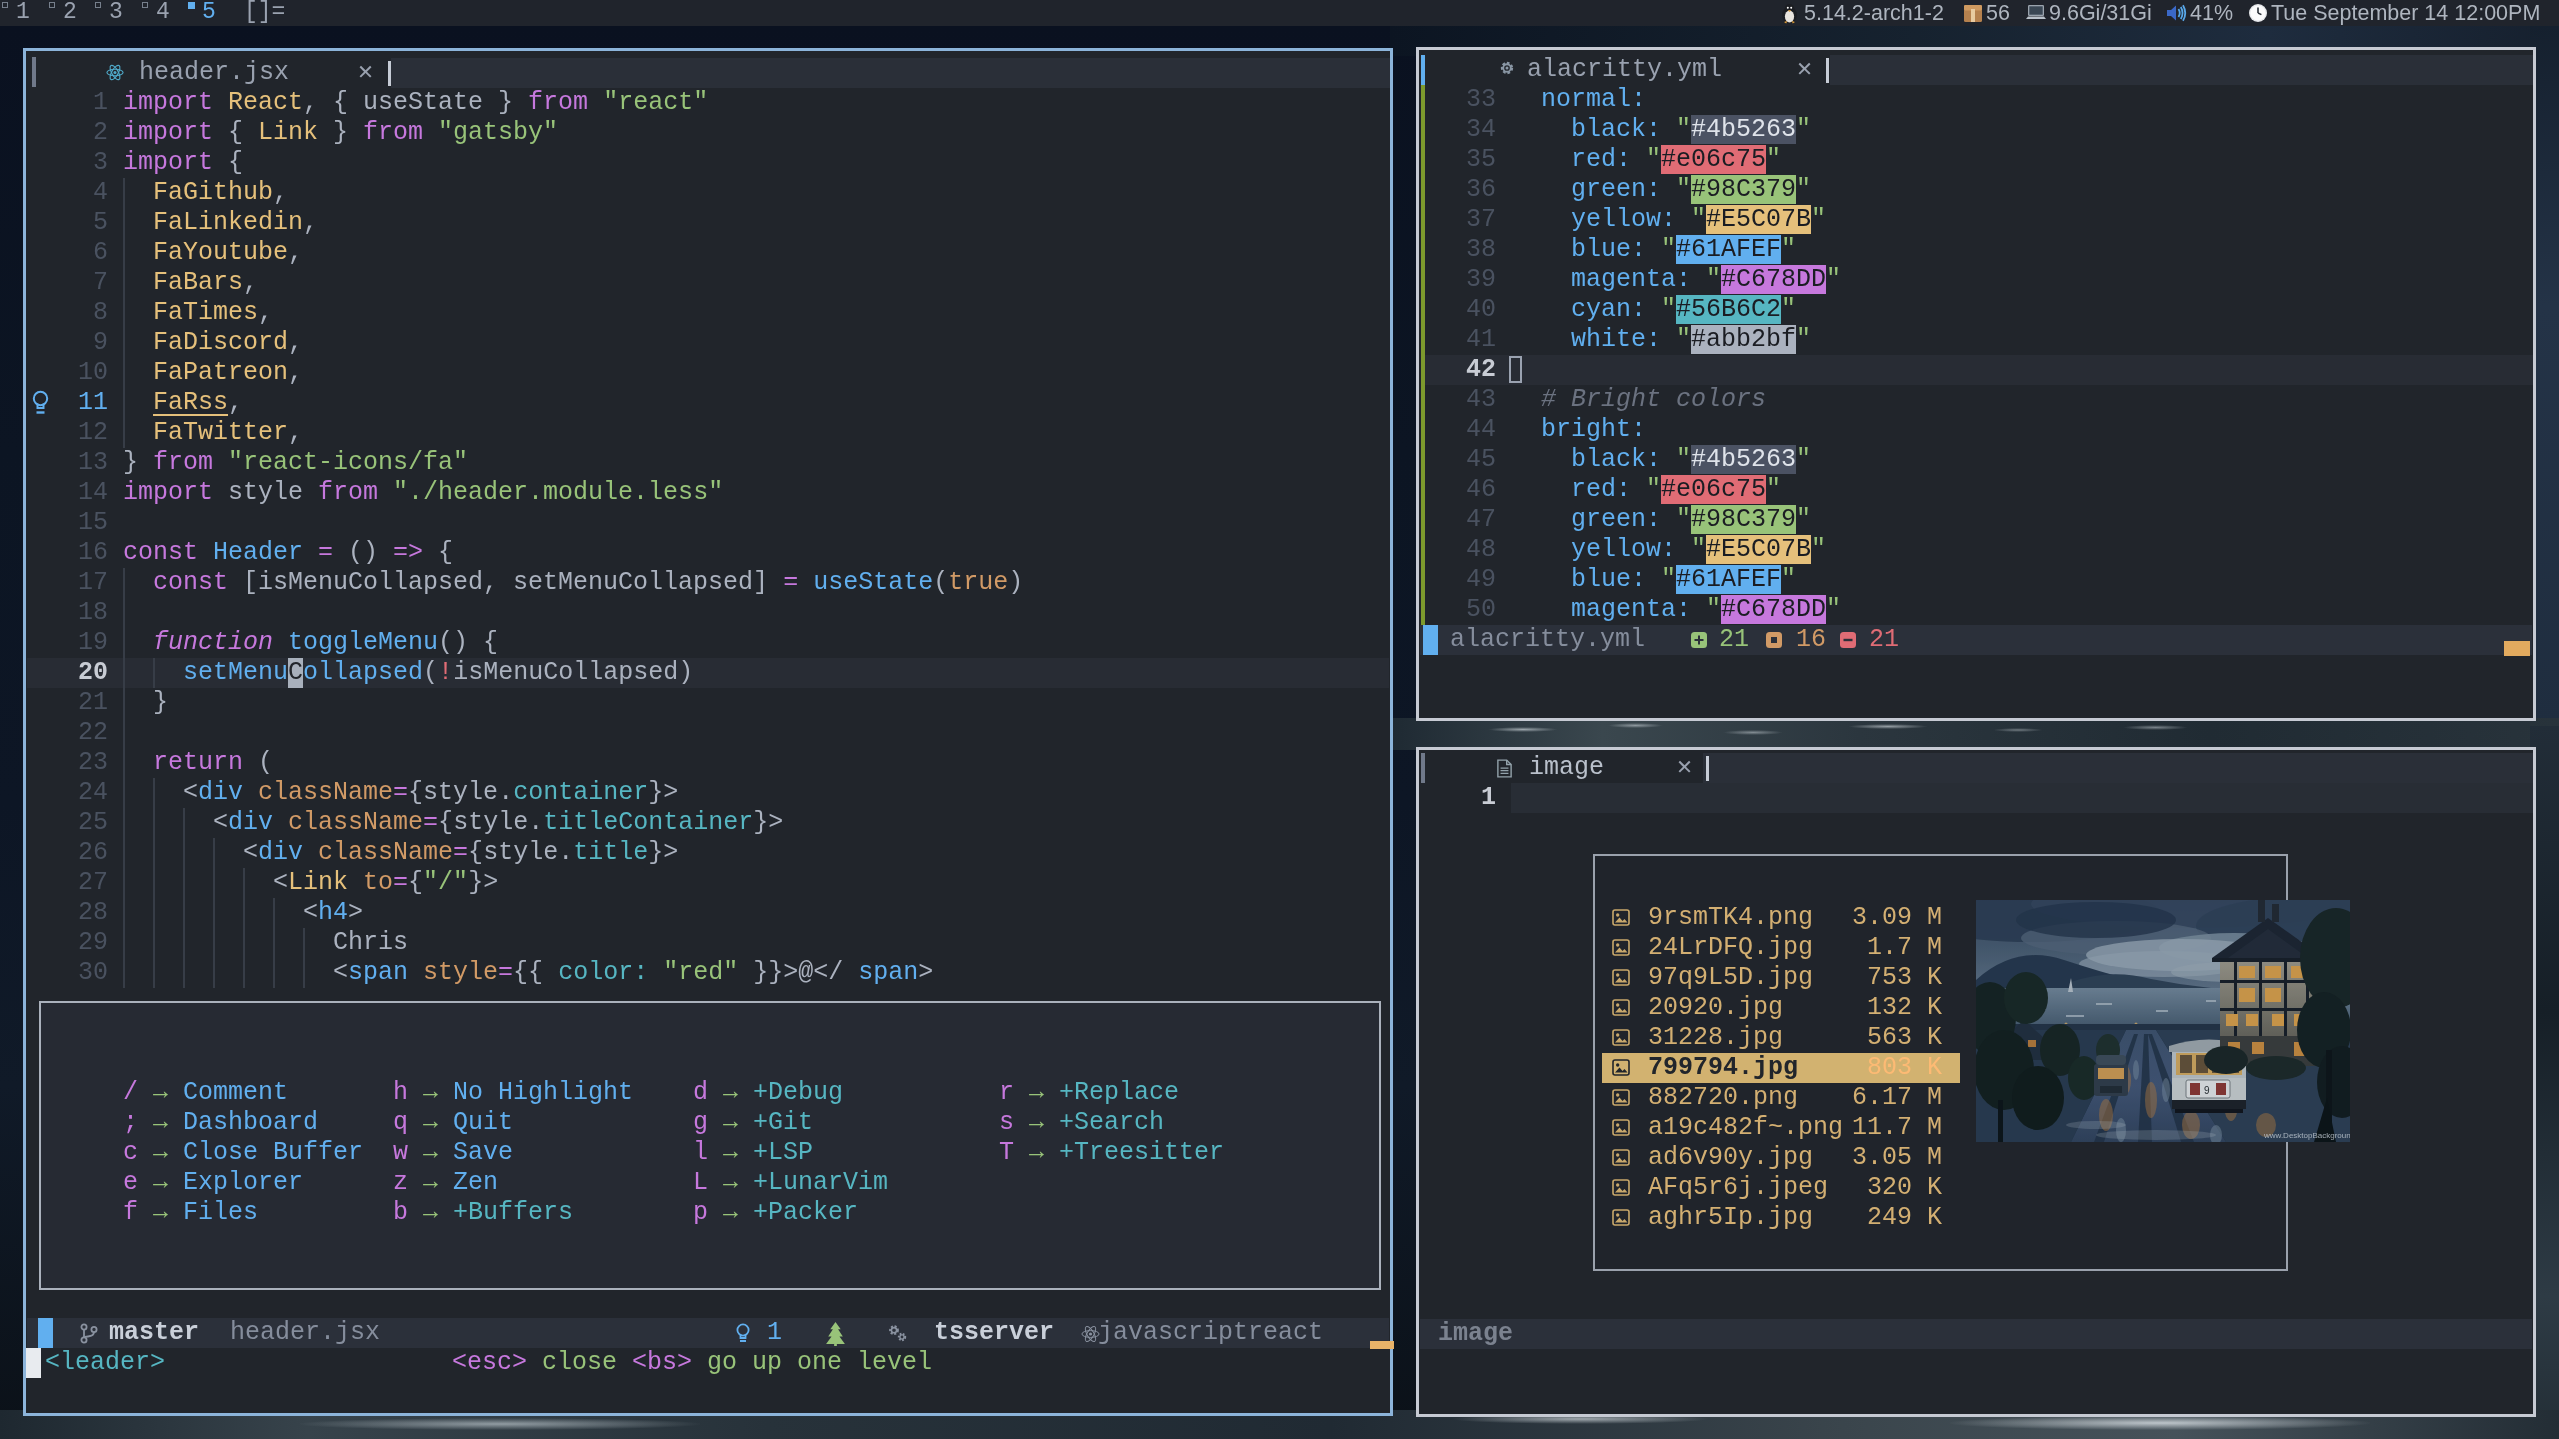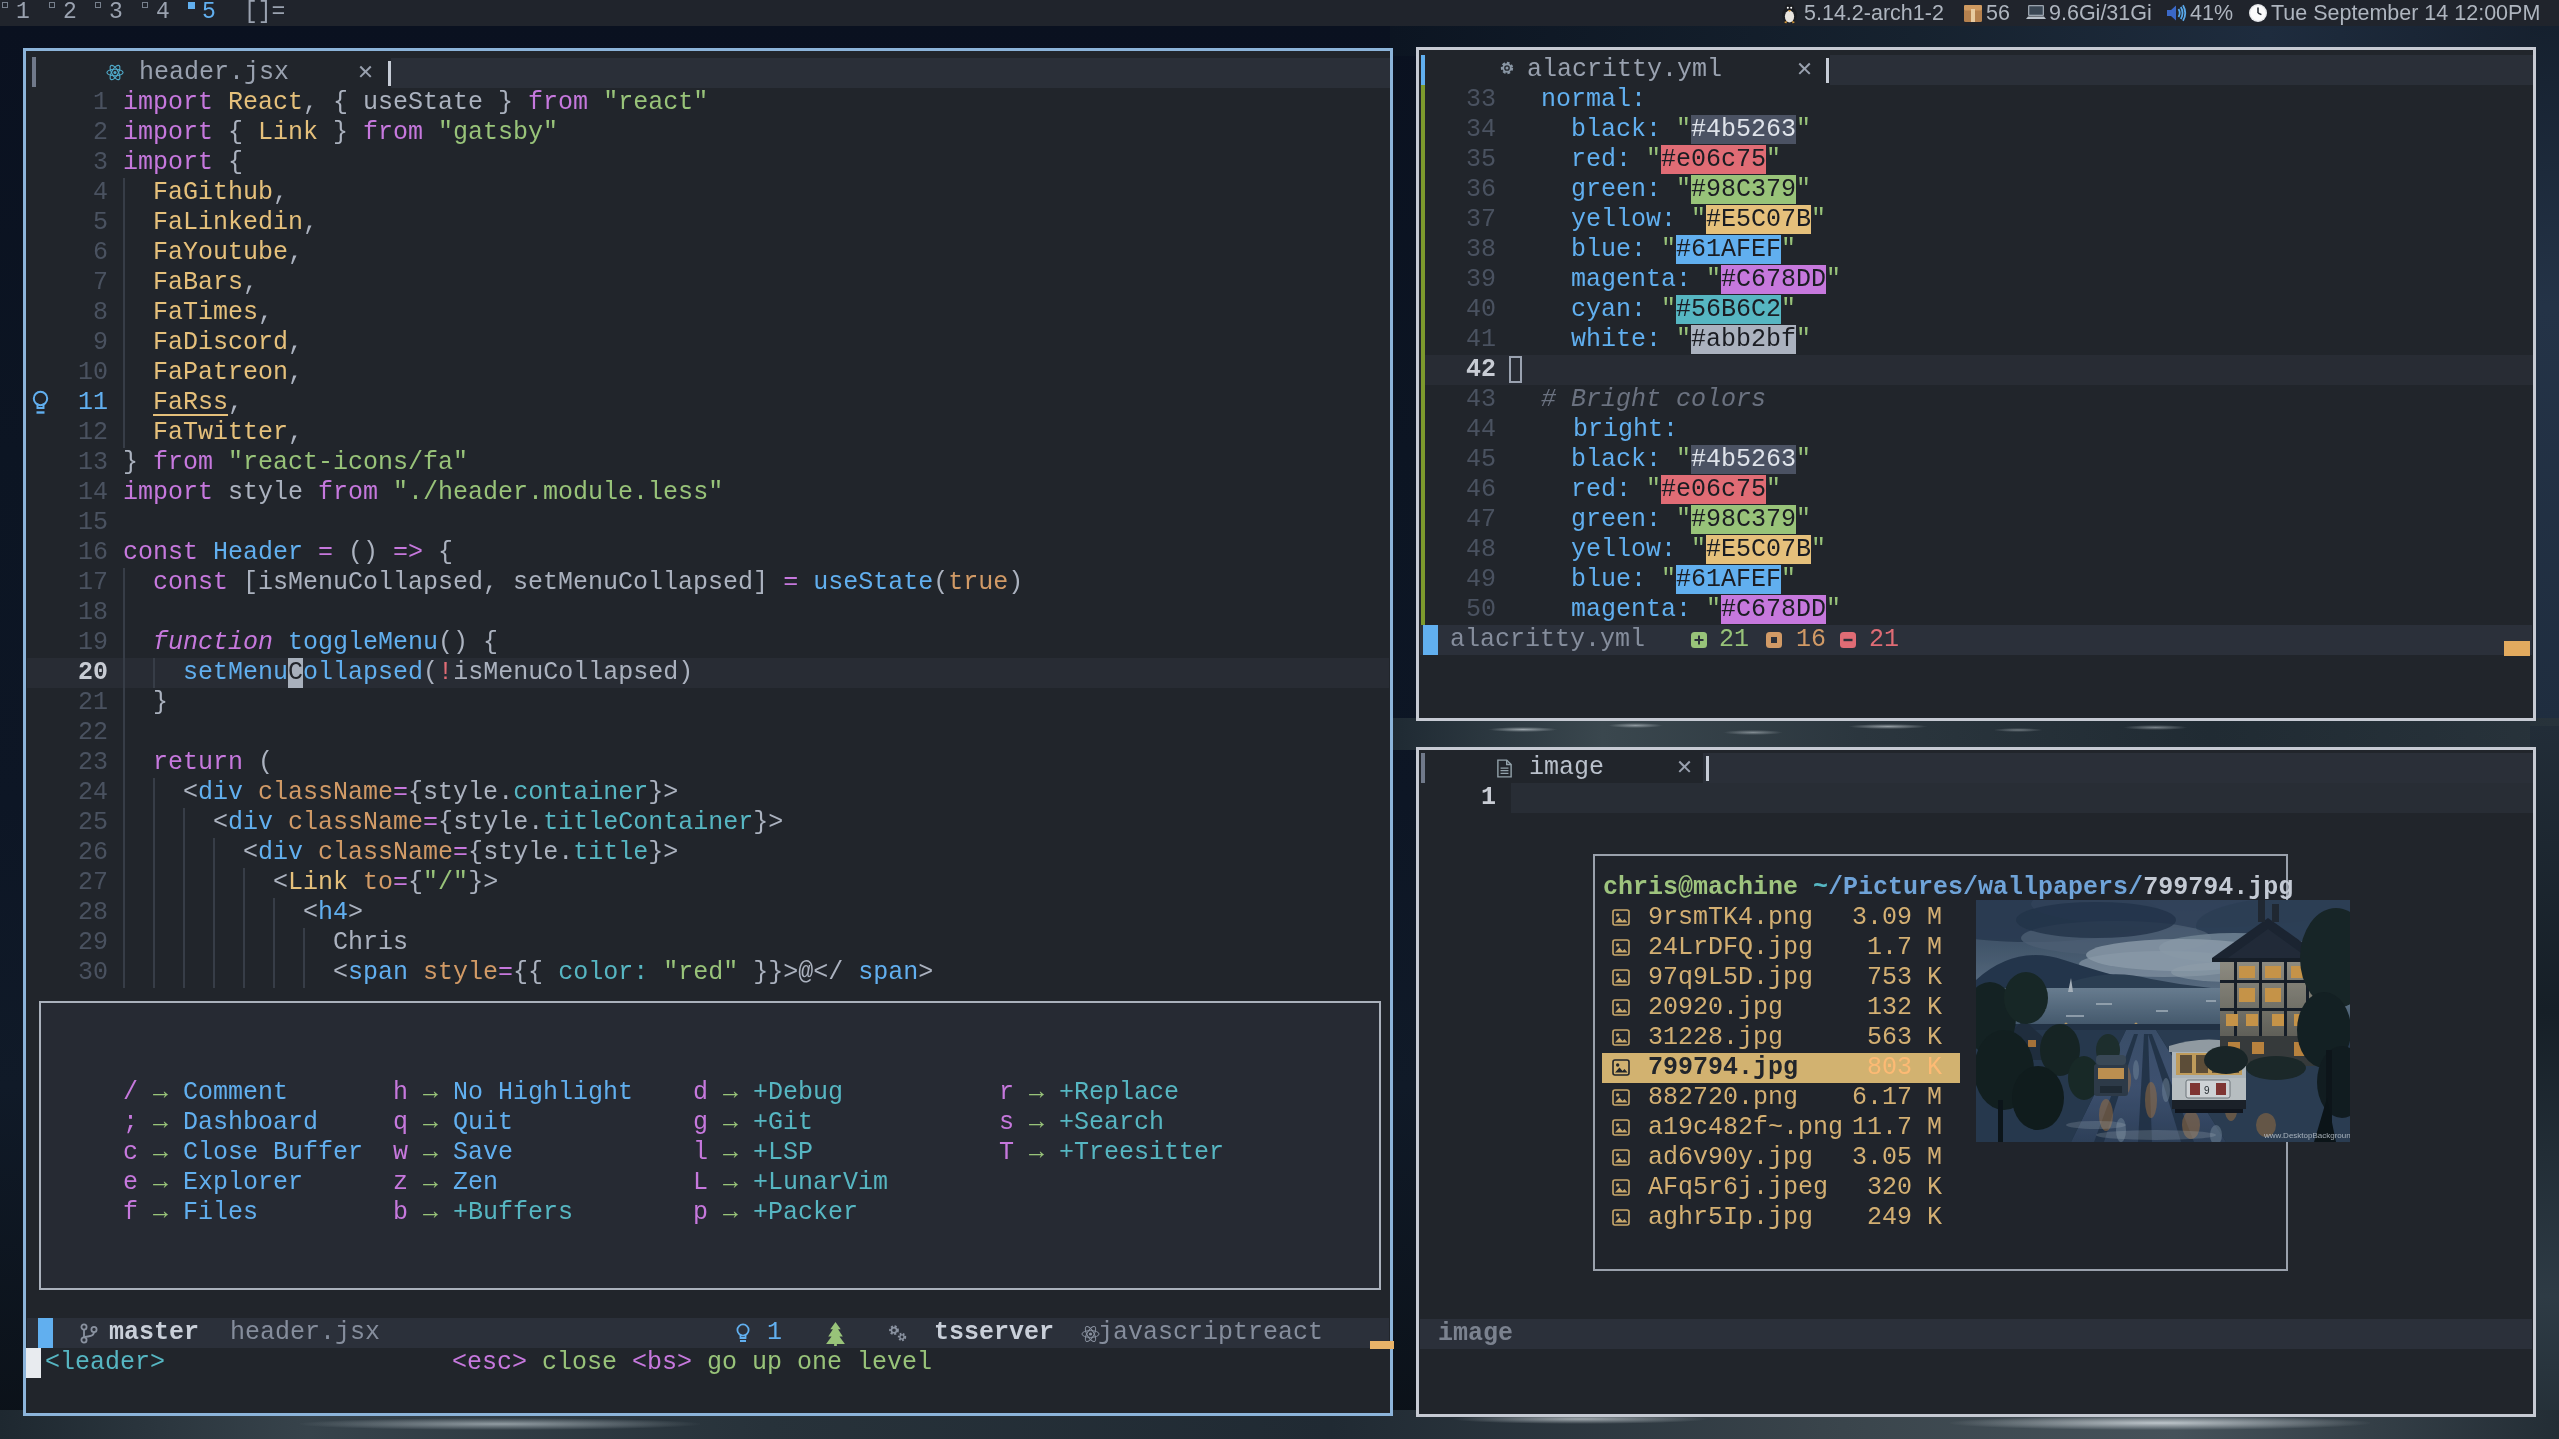--- a/index.html
+++ b/index.html
@@ -292,21 +292,21 @@
     <div class="ln" style="left:92px;top:185px;"><span style="color:#abb2bf;">    </span><span style="color:#61afef;">blue:</span><span style="color:#abb2bf;"> </span><span style="color:#98c379;">"</span><span style="color:#1b1d23;background:#61AFEF;">#61AFEF</span><span style="color:#98c379;">"</span></div>
     <div class="num" style="left:32px;top:215px;color:#4a5260;">39</div>
     <div class="ln" style="left:92px;top:215px;"><span style="color:#abb2bf;">    </span><span style="color:#61afef;">magenta:</span><span style="color:#abb2bf;"> </span><span style="color:#98c379;">"</span><span style="color:#1b1d23;background:#C678DD;">#C678DD</span><span style="color:#98c379;">"</span></div>
     <div class="num" style="left:32px;top:245px;color:#4a5260;">40</div>
     <div class="ln" style="left:92px;top:245px;"><span style="color:#abb2bf;">    </span><span style="color:#61afef;">cyan:</span><span style="color:#abb2bf;"> </span><span style="color:#98c379;">"</span><span style="color:#1b1d23;background:#56B6C2;">#56B6C2</span><span style="color:#98c379;">"</span></div>
     <div class="num" style="left:32px;top:275px;color:#4a5260;">41</div>
     <div class="ln" style="left:92px;top:275px;"><span style="color:#abb2bf;">    </span><span style="color:#61afef;">white:</span><span style="color:#abb2bf;"> </span><span style="color:#98c379;">"</span><span style="color:#1b1d23;background:#abb2bf;">#abb2bf</span><span style="color:#98c379;">"</span></div>
     <div class="num" style="left:32px;top:335px;color:#4a5260;">43</div>
     <div class="ln" style="left:92px;top:335px;"><span style="color:#abb2bf;">  </span><span style="color:#6b7280;font-style:italic;"># Bright colors</span></div>
     <div class="num" style="left:32px;top:365px;color:#4a5260;">44</div>
-    <div class="ln" style="left:92px;top:365px;"><span style="color:#abb2bf;">  </span><span style="color:#61afef;margin-left:32px;">bright:</span></div>
+    <div class="ln" style="left:92px;top:365px;"><span style="color:#abb2bf;">  </span><span style="color:#61afef;">bright:</span></div>
     <div class="num" style="left:32px;top:395px;color:#4a5260;">45</div>
     <div class="ln" style="left:92px;top:395px;"><span style="color:#abb2bf;">    </span><span style="color:#61afef;">black:</span><span style="color:#abb2bf;"> </span><span style="color:#98c379;">"</span><span style="color:#dfe3ea;background:#4b5263;">#4b5263</span><span style="color:#98c379;">"</span></div>
     <div class="num" style="left:32px;top:425px;color:#4a5260;">46</div>
     <div class="ln" style="left:92px;top:425px;"><span style="color:#abb2bf;">    </span><span style="color:#61afef;">red:</span><span style="color:#abb2bf;"> </span><span style="color:#98c379;">"</span><span style="color:#1b1d23;background:#e06c75;">#e06c75</span><span style="color:#98c379;">"</span></div>
     <div class="num" style="left:32px;top:455px;color:#4a5260;">47</div>
     <div class="ln" style="left:92px;top:455px;"><span style="color:#abb2bf;">    </span><span style="color:#61afef;">green:</span><span style="color:#abb2bf;"> </span><span style="color:#98c379;">"</span><span style="color:#1b1d23;background:#98C379;">#98C379</span><span style="color:#98c379;">"</span></div>
     <div class="num" style="left:32px;top:485px;color:#4a5260;">48</div>
     <div class="ln" style="left:92px;top:485px;"><span style="color:#abb2bf;">    </span><span style="color:#61afef;">yellow:</span><span style="color:#abb2bf;"> </span><span style="color:#98c379;">"</span><span style="color:#1b1d23;background:#E5C07B;">#E5C07B</span><span style="color:#98c379;">"</span></div>
     <div class="num" style="left:32px;top:515px;color:#4a5260;">49</div>
     <div class="ln" style="left:92px;top:515px;"><span style="color:#abb2bf;">    </span><span style="color:#61afef;">blue:</span><span style="color:#abb2bf;"> </span><span style="color:#98c379;">"</span><span style="color:#1b1d23;background:#61AFEF;">#61AFEF</span><span style="color:#98c379;">"</span></div>
@@ -341,21 +341,20 @@
       <path d="M1 1 L11 1 L16 6 L16 20 L1 20 Z" fill="none" stroke="#93a2ab" stroke-width="1.6"></path>
       <path d="M11 1 L11 6 L16 6" fill="none" stroke="#93a2ab" stroke-width="1.6"></path>
       <path d="M4 10 L13 10 M4 13 L13 13 M4 16 L13 16" stroke="#93a2ab" stroke-width="1.4"></path>
     </svg>
     <div class="abs mono" style="left:110px;top:3px;color:#b9c0cb;">image</div>
     <div class="abs mono" style="left:258px;top:3px;color:#99a1af;font-size:25px;">✕</div>
     <div class="abs" style="left:287px;top:6px;width:3px;height:25px;background:#c6ccd6;"></div>
     <div class="abs" style="left:92px;top:33px;width:1022px;height:30px;background:#282d35;"></div>
     <div class="num" style="left:32px;top:33px;color:#c8ccd4;font-weight:bold;">1</div>
     <div class="abs" style="left:174px;top:104px;width:695px;height:417px;background:#20242b;border:2px solid #9aa1ac;box-sizing:border-box;"></div>
-    <div class="ln" style="left:184px;top:123px;"><span style="color:#9ec47e;font-weight:bold;">chris@machine</span><span style="color:#56b6c2;font-weight:bold;"> ~</span><span style="color:#6fa3d8;font-weight:bold;">/Pictures/wallpapers/</span><span style="color:#c4cad4;font-weight:bold;">799794.jpg</span></div>
     <svg class="abs" style="left:193px;top:159px;" width="18" height="17" viewBox="0 0 18 17">
       <rect x="1" y="1" width="16" height="15" rx="2" fill="none" stroke="#c9a86b" stroke-width="1.6"></rect>
       <circle cx="5.7" cy="6" r="1.7" fill="#c9a86b"></circle>
       <path d="M3 13.5 L7.5 8.5 L10.5 12 L12.5 10 L15.5 13.5 Z" fill="#c9a86b"></path>
     </svg>
     <div class="ln" style="left:229px;top:153px;color:#d3af72;">9rsmTK4.png</div>
     <div class="ln" style="left:433px;top:153px;color:#d3af72;width:90px;text-align:right;">3.09 M</div>
     <svg class="abs" style="left:193px;top:189px;" width="18" height="17" viewBox="0 0 18 17">
       <rect x="1" y="1" width="16" height="15" rx="2" fill="none" stroke="#c9a86b" stroke-width="1.6"></rect>
       <circle cx="5.7" cy="6" r="1.7" fill="#c9a86b"></circle>

